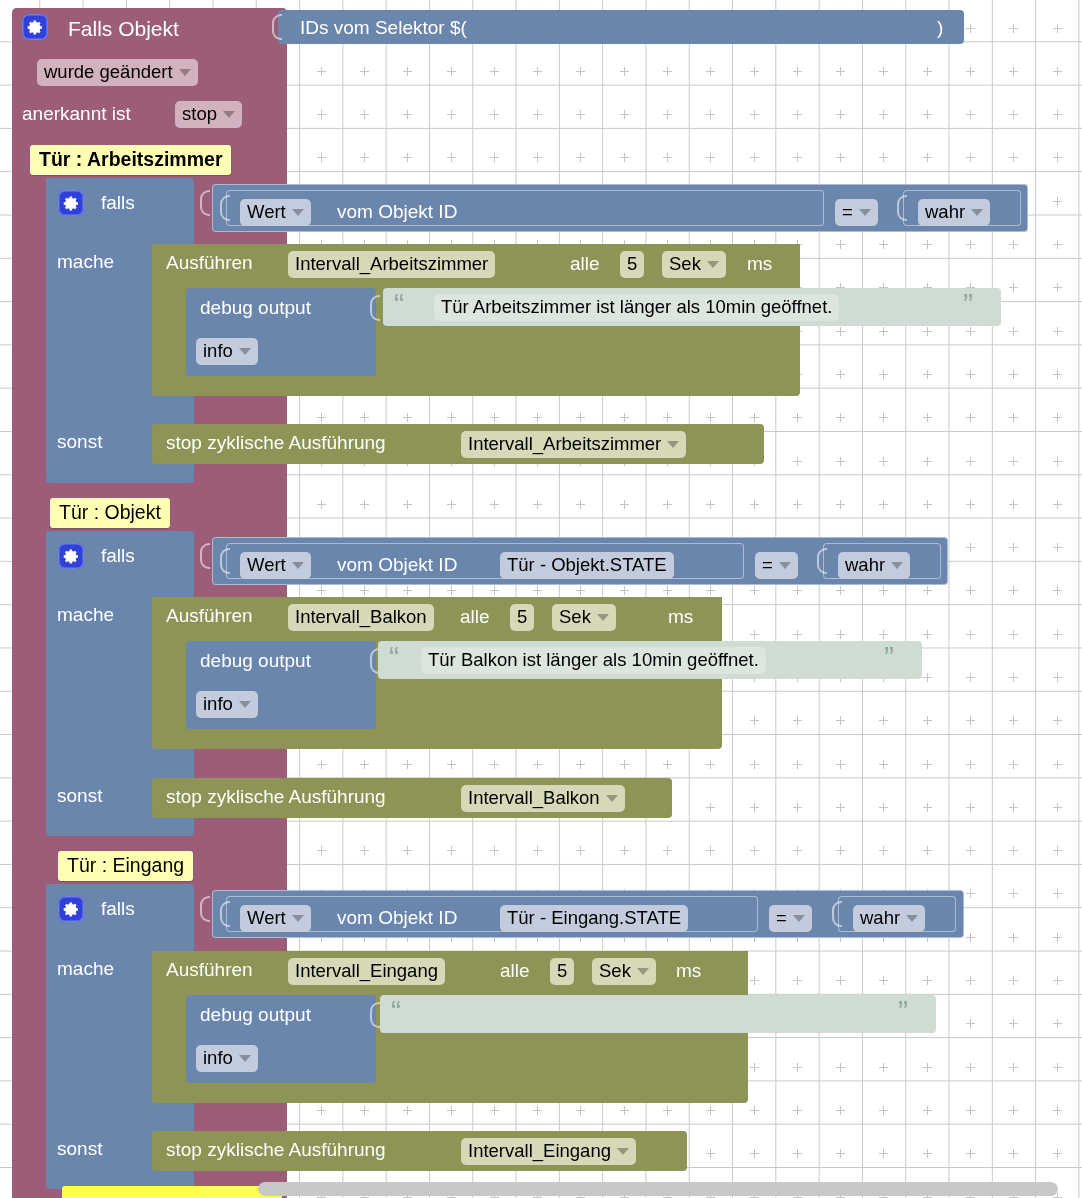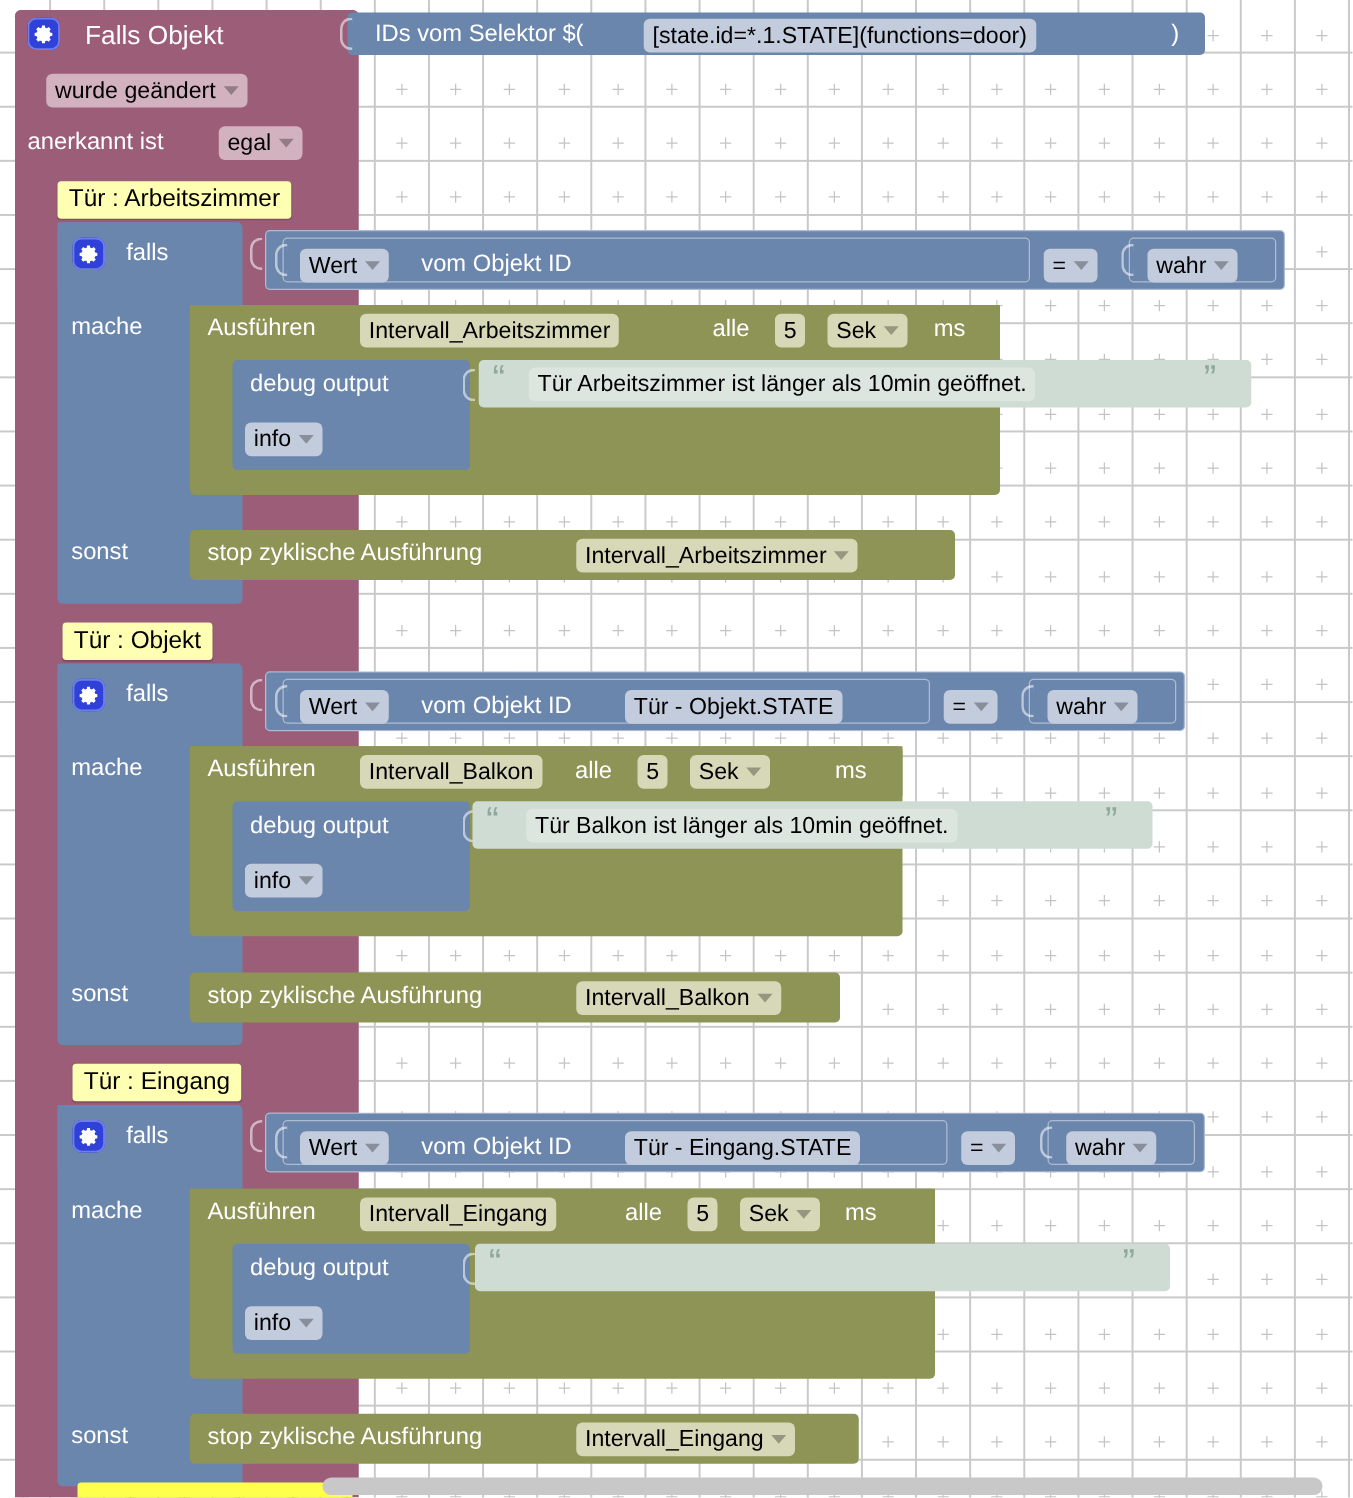--- a/index.html
+++ b/index.html
@@ -814,34 +814,31 @@
   <div class="blk" style="left: 22px; top: 59px; z-index: 2; margin-left: 15px;">
     <span class="field f-mauve">
       <span>wurde geändert</span>
       <i class="caret"></i>
     </span>
   </div>
 
   <div class="blk txt" style="left: 22px; top: 104px; z-index: 2;">anerkannt ist</div>
   <div class="blk" style="left: 175px; top: 101px; z-index: 2;">
     <span class="field f-mauve">
-      <span>egal</span>
+      <span>stop</span>
       <i class="caret"></i>
     </span>
   </div>
 
   <div class="blk blue-body" style="left: 278px; top: 10px; width: 686px; height: 34px; border-radius: 4px; z-index: 2;"></div>
   <div class="socket" style="left: 272px; top: 14px; z-index: 2;"></div>
   <div class="blk txt" style="left: 300px; top: 18px; z-index: 2;">IDs vom Selektor $(</div>
-  <div class="blk" style="left: 515px; top: 15px; z-index: 2;">
-    <span class="field f-blue">[state.id=*.1.STATE](functions=door)</span>
-  </div>
   <div class="blk txt" style="left: 937px; top: 18px; z-index: 2;">)</div>
 
-  <div class="blk tag tag-lite" style="left:46px;top:145px;z-index:6;">Tür : Arbeitszimmer</div>
+  <div class="blk tag tag-lite" style="left:30px;top:145px;z-index:6;font-weight:bold;">Tür : Arbeitszimmer</div>
 
   <div class="blk blue-body" style="left: 46px; top: 178px; width: 148px; height: 305px; border-radius: 4px; z-index: 2;"></div>
   <div class="blk blue-body" style="left: 46px; top: 178px; width: 146px; height: 52px; z-index: 2;"></div>
 
   <div class="blk" style="left: 58px; top: 190px; z-index: 2;">
     <div class="gear">
       <svg width="17" height="17" viewBox="0 0 24 24" aria-hidden="true">
         <path fill="#ffffff" d="M12 8.2a3.8 3.8 0 100 7.6 3.8 3.8 0 000-7.6zm0 5.9a2.1 2.1 0 110-4.2 2.1 2.1 0 010 4.2z"></path>
         <path fill="#ffffff" d="M21 13.6v-3.2l-2.4-.4a6.9 6.9 0 00-.8-1.9l1.4-2-2.3-2.3-2 1.4a6.9 6.9 0 00-1.9-.8L12.6 2H9.4L9 4.4c-.7.2-1.3.4-1.9.8l-2-1.4L2.8 6.1l1.4 2c-.4.6-.6 1.2-.8 1.9L1 10.4v3.2l2.4.4c.2.7.4 1.3.8 1.9l-1.4 2 2.3 2.3 2-1.4c.6.4 1.2.6 1.9.8l.4 2.4h3.2l.4-2.4c.7-.2 1.3-.4 1.9-.8l2 1.4 2.3-2.3-1.4-2c.4-.6.6-1.2.8-1.9l2.4-.4z"></path>
       </svg>
@@ -900,21 +897,21 @@
   <div class="socket" style="left: 370px; top: 295px; z-index: 2;"></div>
   <div class="blk" style="left: 196px; top: 338px; z-index: 2;">
     <span class="field f-blue">
       <span>info</span>
       <i class="caret"></i>
     </span>
   </div>
 
   <div class="blk green-body" style="left: 383px; top: 288px; width: 618px; height: 38px; border-radius: 4px; z-index: 2;"></div>
   <div class="blk" style="left: 394px; top: 289px; font-size: 30px; color: rgb(143, 168, 155); line-height: 1; z-index: 2;">“</div>
-  <div class="blk" style="left: 423px; top: 294px; z-index: 2;">
+  <div class="blk" style="left: 434px; top: 294px; z-index: 2;">
     <span class="field f-green">Tür Arbeitszimmer ist länger als 10min geöffnet.</span>
   </div>
   <div class="blk" style="left: 963px; top: 289px; font-size: 30px; color: rgb(143, 168, 155); line-height: 1; z-index: 2;">”</div>
 
   <div class="blk txt" style="left: 57px; top: 432px; z-index: 2;">sonst</div>
   <div class="blk olive-body" style="left: 152px; top: 424px; width: 612px; height: 40px; border-radius: 4px; z-index: 2;"></div>
   <div class="blk txt" style="left: 166px; top: 433px; z-index: 2;">stop zyklische Ausführung</div>
   <div class="blk" style="left: 461px; top: 431px; z-index: 2;">
     <span class="field f-olive">
       <span>Intervall_Arbeitszimmer</span>

